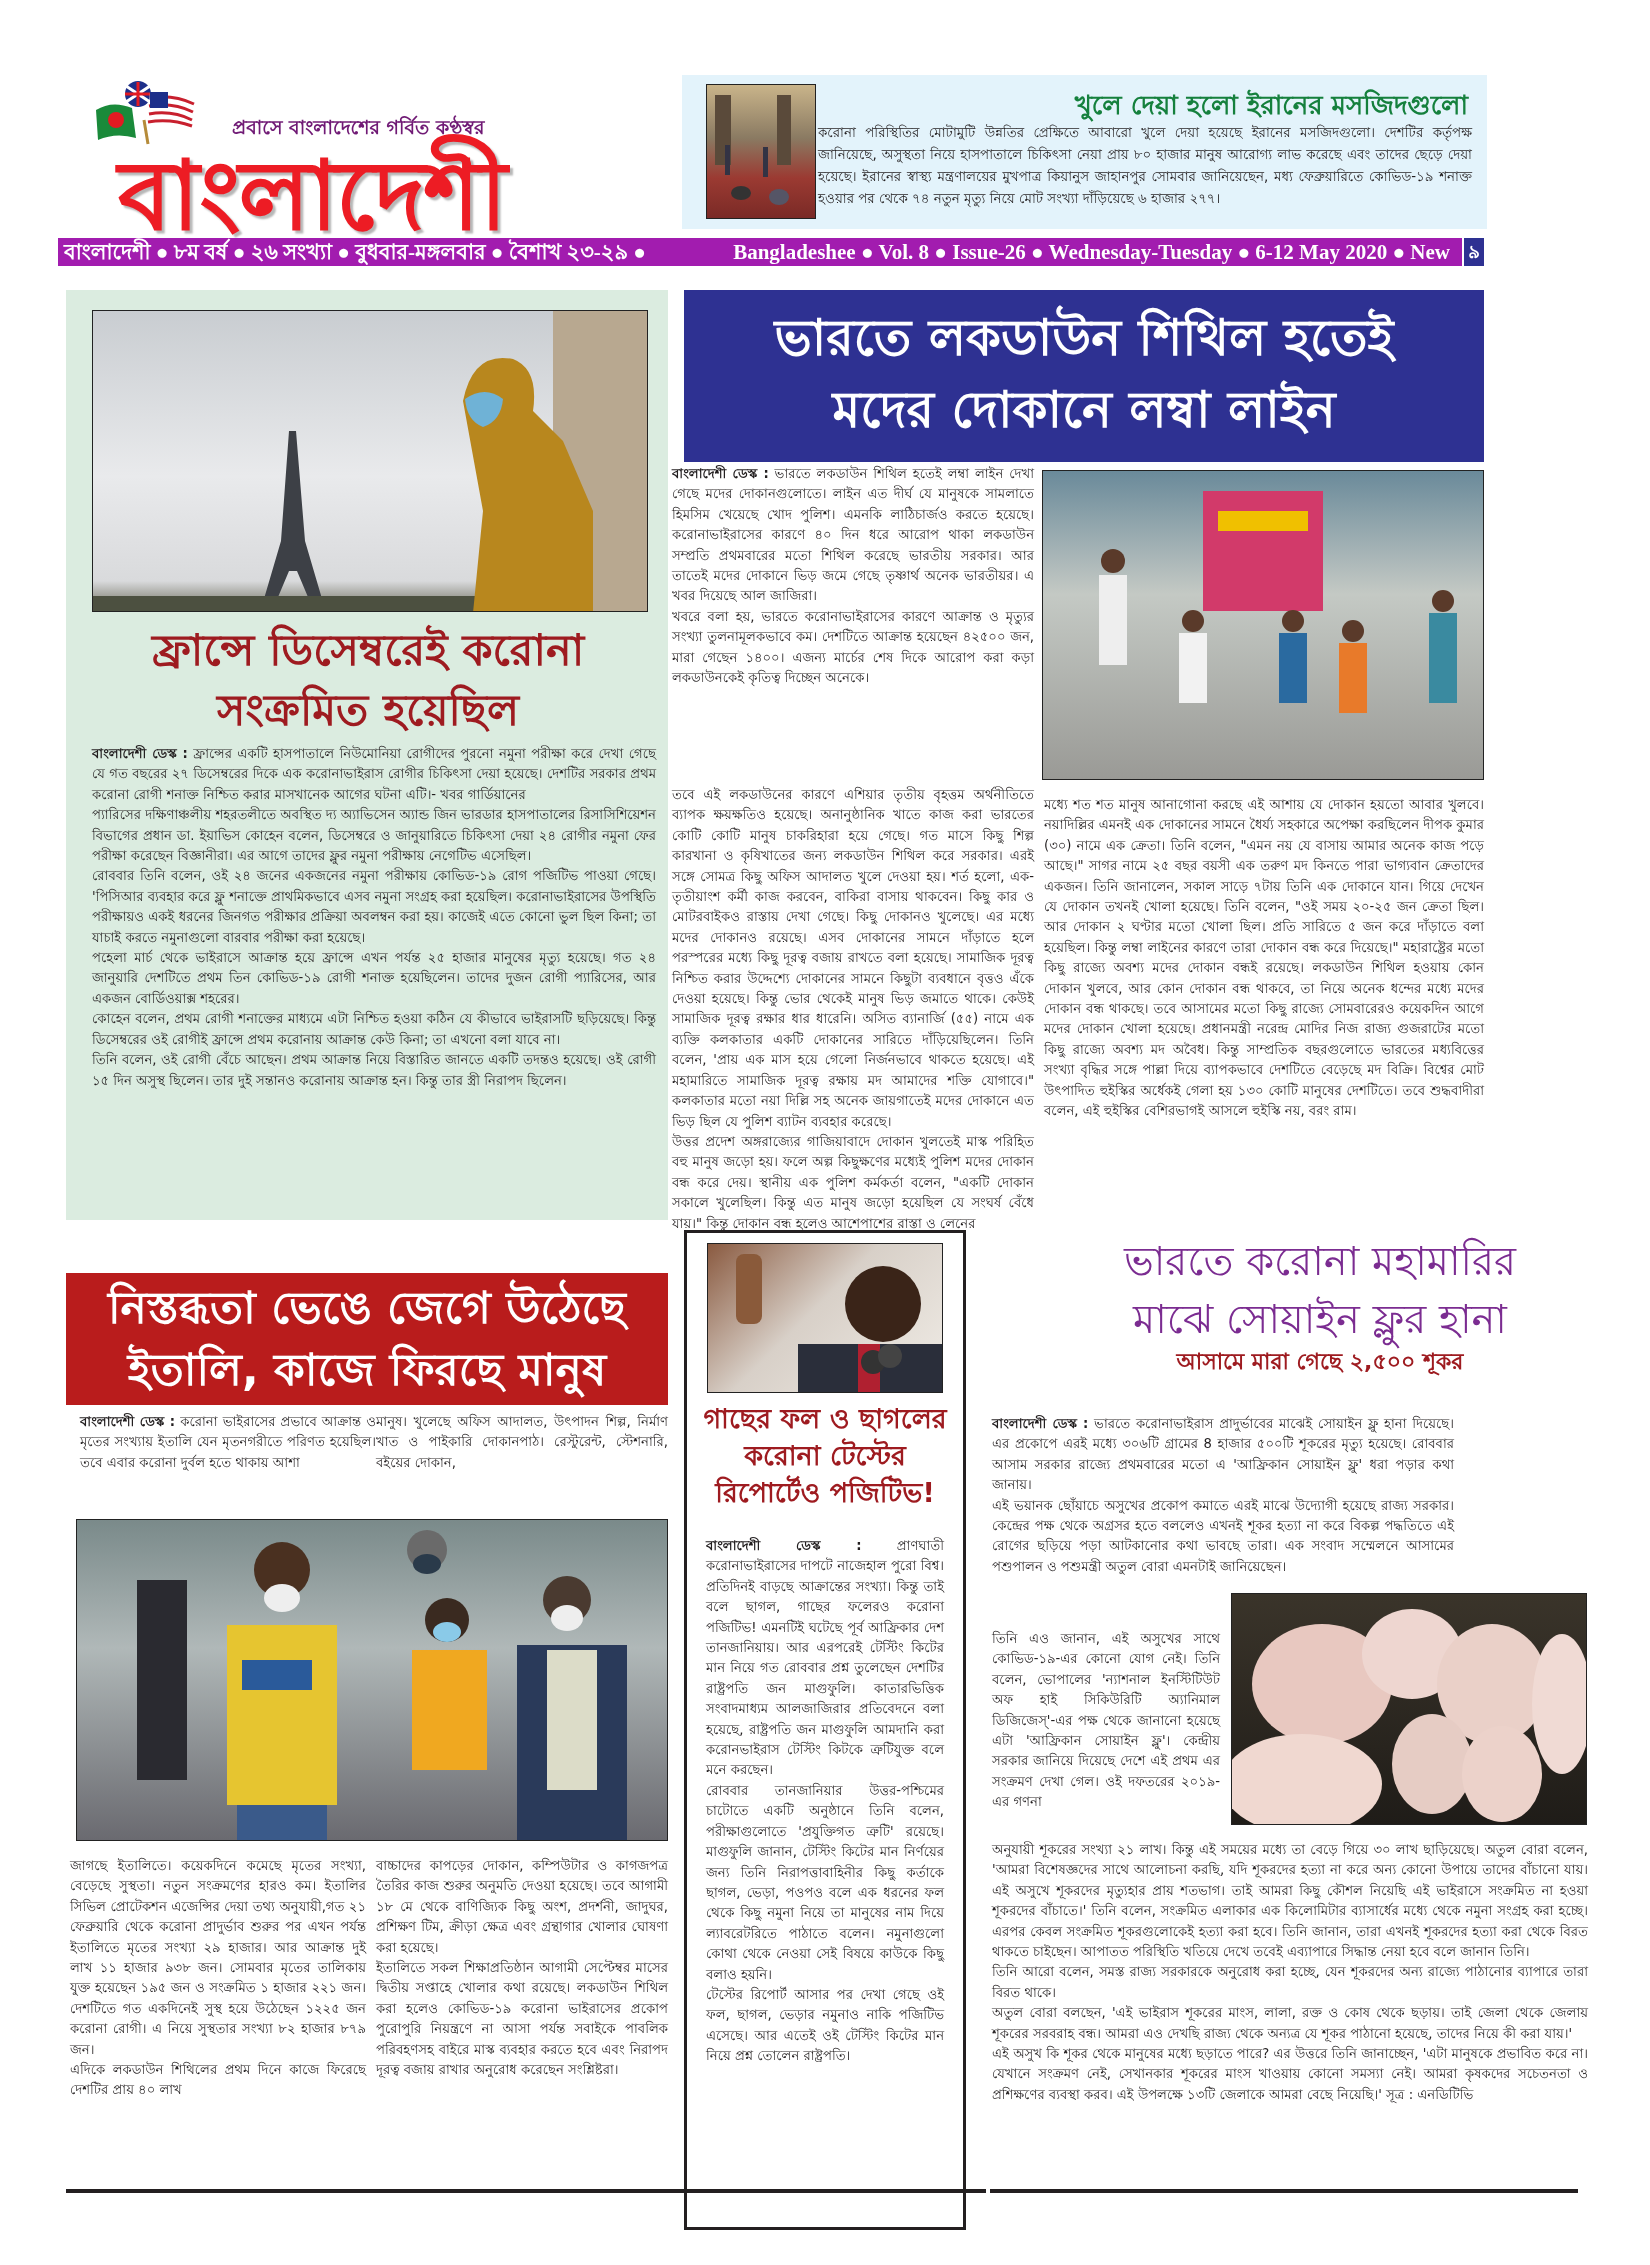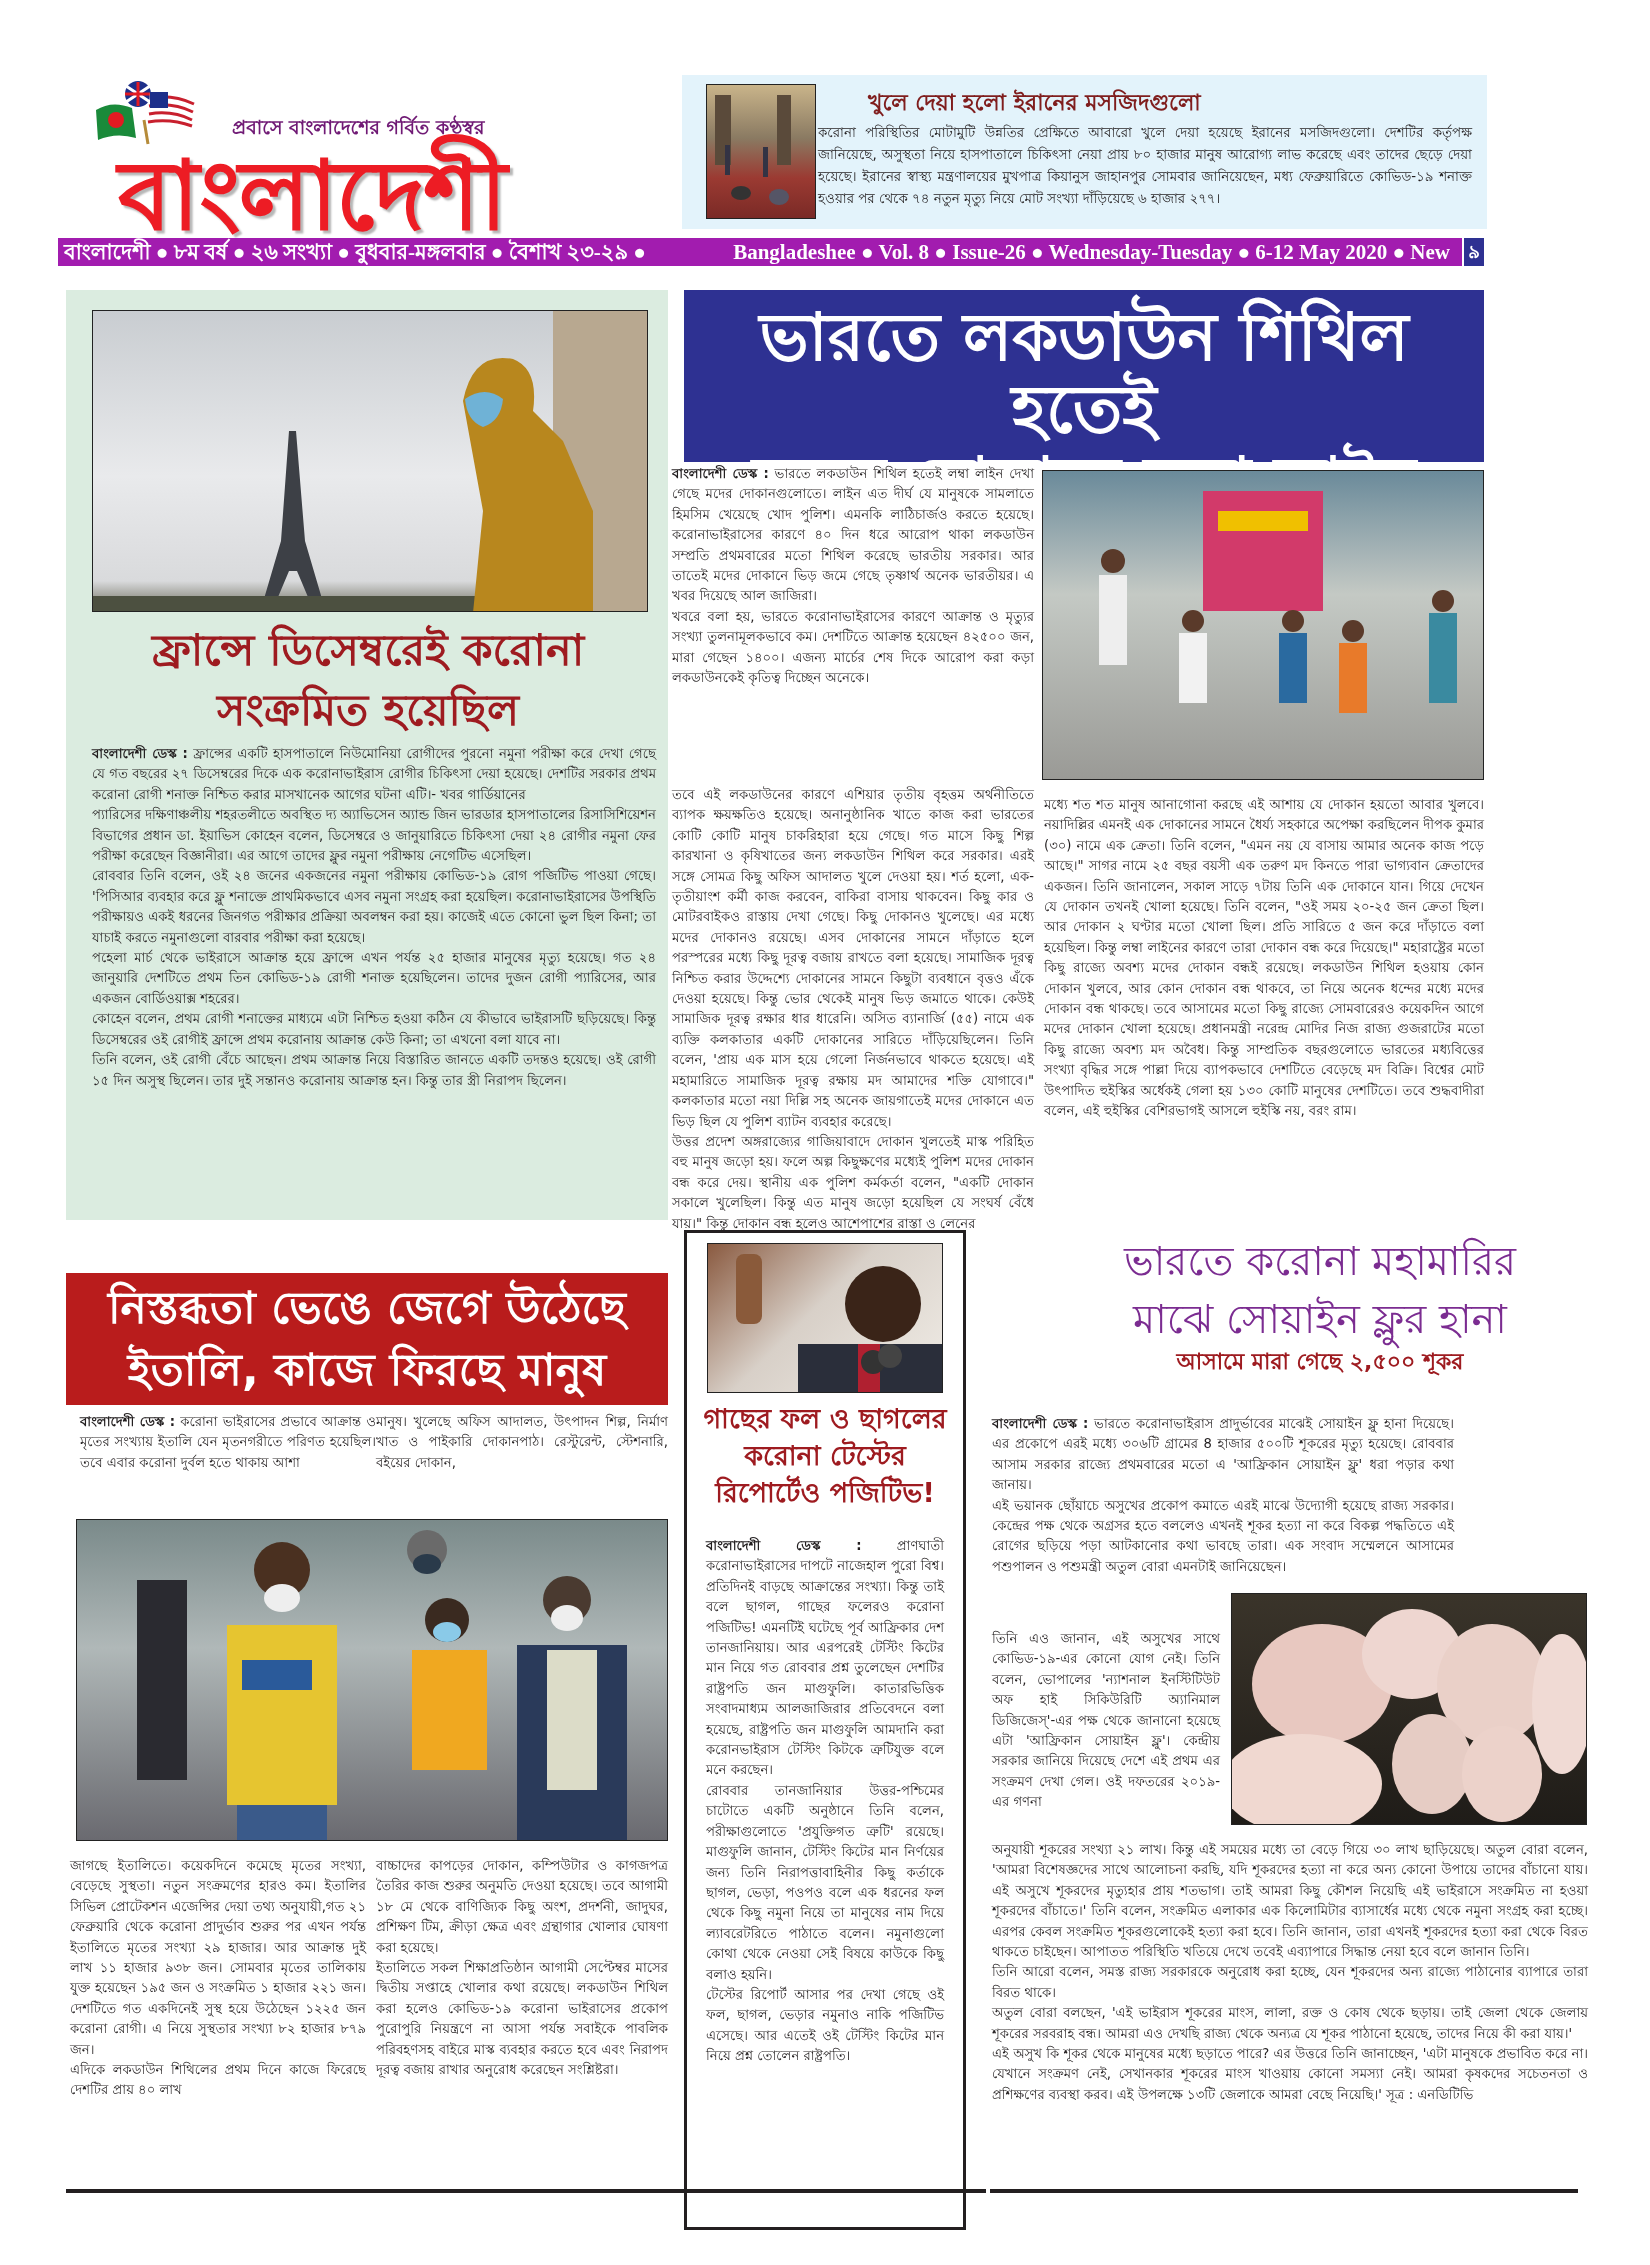--- a/index.html
+++ b/index.html
@@ -15,30 +15,30 @@
   #masthead-logo { left: 118px; top: 146px; width: 535px; font-size: 96px; font-weight: bold; color: #ed1c24; line-height: 100px; letter-spacing: -2px; text-shadow: 3px 3px 2px #b7b7b7; }
   #masthead-tagline { left: 232px; top: 113px; font-size: 19px; font-weight: bold; color: #701a75; }
   #flags { left: 92px; top: 80px; width: 108px; height: 66px; }
   .redbar { position: absolute; top: 238px; height: 28px; background: #a21caf; color: #fff; font-family: "Liberation Serif", serif; font-weight: bold; font-size: 21px; line-height: 28px; }
   #bar-left { left: 58px; width: 636px; padding-left: 6px; }
   #bar-right { left: 694px; width: 768px; text-align: right; padding-right: 12px; }
   #page-num { left: 1464px; top: 238px; width: 20px; height: 28px; background: #2e3192; color: #fff; font-weight: bold; font-size: 18px; line-height: 28px; text-align: center; }
 
   
   #iran-box { left: 682px; top: 75px; width: 805px; height: 154px; background: #e3f3fb; }
-  #iran-title { left: 868px; top: 85px; width: 600px; text-align: left; font-size: 22px; font-weight: bold; color: #7f1d1d; }
+  #iran-title { left: 868px; top: 85px; width: 600px; text-align: right; font-size: 26px; font-weight: bold; color: #15803d; }
   #iran-body { left: 818px; top: 122px; width: 654px; font-size: 13.4px; line-height: 22px; text-align: justify; }
 
   
   #france-panel { left: 66px; top: 290px; width: 602px; height: 930px; background: #dbece0; }
   #france-title { left: 70px; top: 620px; width: 596px; text-align: center; font-size: 43px; font-weight: bold; color: #9e1b20; line-height: 60px; }
   #france-body { left: 92px; top: 744px; width: 564px; }
 
   
-  #india-banner { left: 684px; top: 290px; width: 800px; height: 172px; background: #2e3192; color: #fff; text-align: center; font-size: 66px; font-weight: bold; line-height: 72px; padding-top: 12px; }
+  #india-banner { left: 684px; top: 290px; width: 800px; height: 172px; background: #2e3192; color: #fff; text-align: center; font-size: 50px; font-weight: bold; line-height: 72px; padding-top: 12px; }
   #india-col1 { left: 672px; top: 464px; width: 364px; }
 
   
   #italy-banner { left: 66px; top: 1273px; width: 602px; height: 132px; background: #b91c1c; color: #fff; text-align: center; font-size: 44px; font-weight: bold; line-height: 62px; padding-top: 4px; }
   #italy-col1 { left: 80px; top: 1412px; width: 296px; }
   #italy-col2 { left: 376px; top: 1412px; width: 292px; }
   #italy-col1b { left: 70px; top: 1856px; width: 296px; }
   #italy-col2b { left: 376px; top: 1856px; width: 292px; }
 
   

